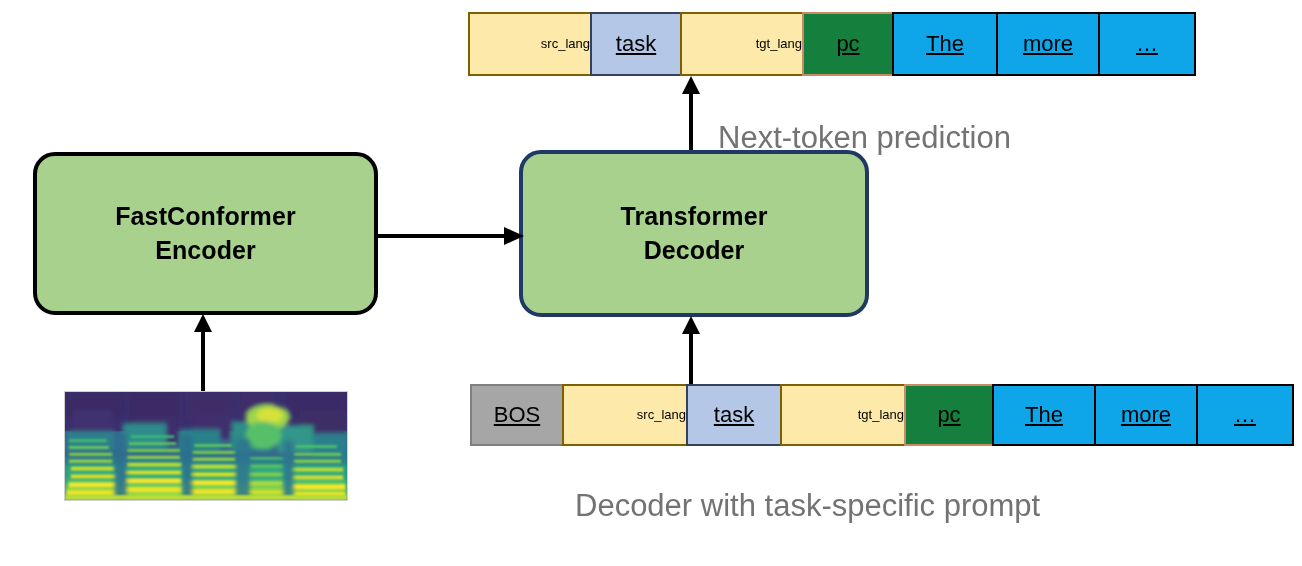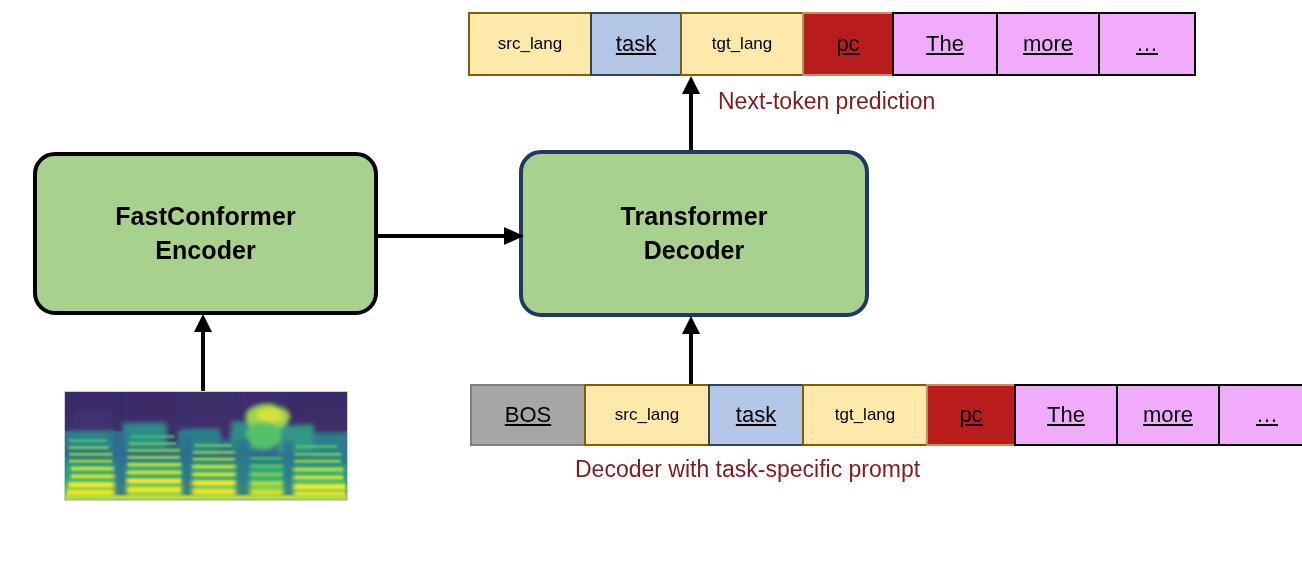--- a/index.html
+++ b/index.html
@@ -48,28 +48,28 @@
     justify-content: center;
     border: 2px solid #000000;
     margin-left: -2px;
     text-align: center;
     line-height: 1.05;
     white-space: nowrap;
     position: relative;
   }
   .token-cell:first-child { margin-left: 0; }
 
-  .token-cell.sz-sm { font-size: 17px; }
+  .token-cell.sz-sm { font-size: 13px; justify-content: flex-end; }
   .token-cell.sz-md { font-size: 22px; text-decoration: underline; }
 
   
   .tc-yellow   { background: #fde9a9; border-color: #7f6000; }
   .tc-blue     { background: #b4c7e7; border-color: #33415c; }
-  .tc-salmon   { background: #b91c1c; border-color: #c88b63; }
-  .tc-lavender { background: #f0abfc; border-color: #000000; }
+  .tc-salmon   { background: #15803d; border-color: #c88b63; }
+  .tc-lavender { background: #0ea5e9; border-color: #000000; }
   .tc-gray     { background: #a6a6a6; border-color: #7f7f7f; }
 
   
   .model-box {
     position: absolute;
     box-sizing: border-box;
     background: #a9d18e;
     border-radius: 22px;
     display: flex;
     align-items: center;
@@ -111,23 +111,24 @@
 
   
   .arrow-svg {
     position: absolute;
     overflow: visible;
   }
 
   
   .caption {
     position: absolute;
-    font-size: 23px;
+    font-size: 31px;
     white-space: nowrap;
-    color: #7f1d1d;
+    color: #737373;
+    margin-top: 32px;
   }
   #caption-next-token { left: 718px; top: 88px; }
   #caption-tokens-prompt { left: 575px; top: 456px; }
   #caption-mel { left: 93px; top: 526px; }
 </style>
 </head>
 <body>
 
 <div class="stage">
 
@@ -306,21 +307,21 @@
         <rect x="172" y="48" width="14" height="62" fill="#2f7590"></rect>
         <rect x="220" y="50" width="10" height="60" fill="#2e7590"></rect>
       </g>
 
       <rect x="0" y="105" width="284" height="5" fill="#b9dd38" filter="url(#blurry2)"></rect>
     </svg>
   </div>
 
 
   <div class="token-row" id="token-row-input">
-      <div class="token-cell tc-gray sz-md" style="width: 116px;">
+      <div class="token-cell tc-gray sz-md" style="width: 94px;">
         <span>BOS</span>
       </div>
       <div class="token-cell tc-yellow sz-sm" style="width: 126px;">
         <span>src_lang</span>
       </div>
       <div class="token-cell tc-blue sz-md" style="width: 96px;">
         <span>task</span>
       </div>
       <div class="token-cell tc-yellow sz-sm" style="width: 126px;">
         <span>tgt_lang</span>

